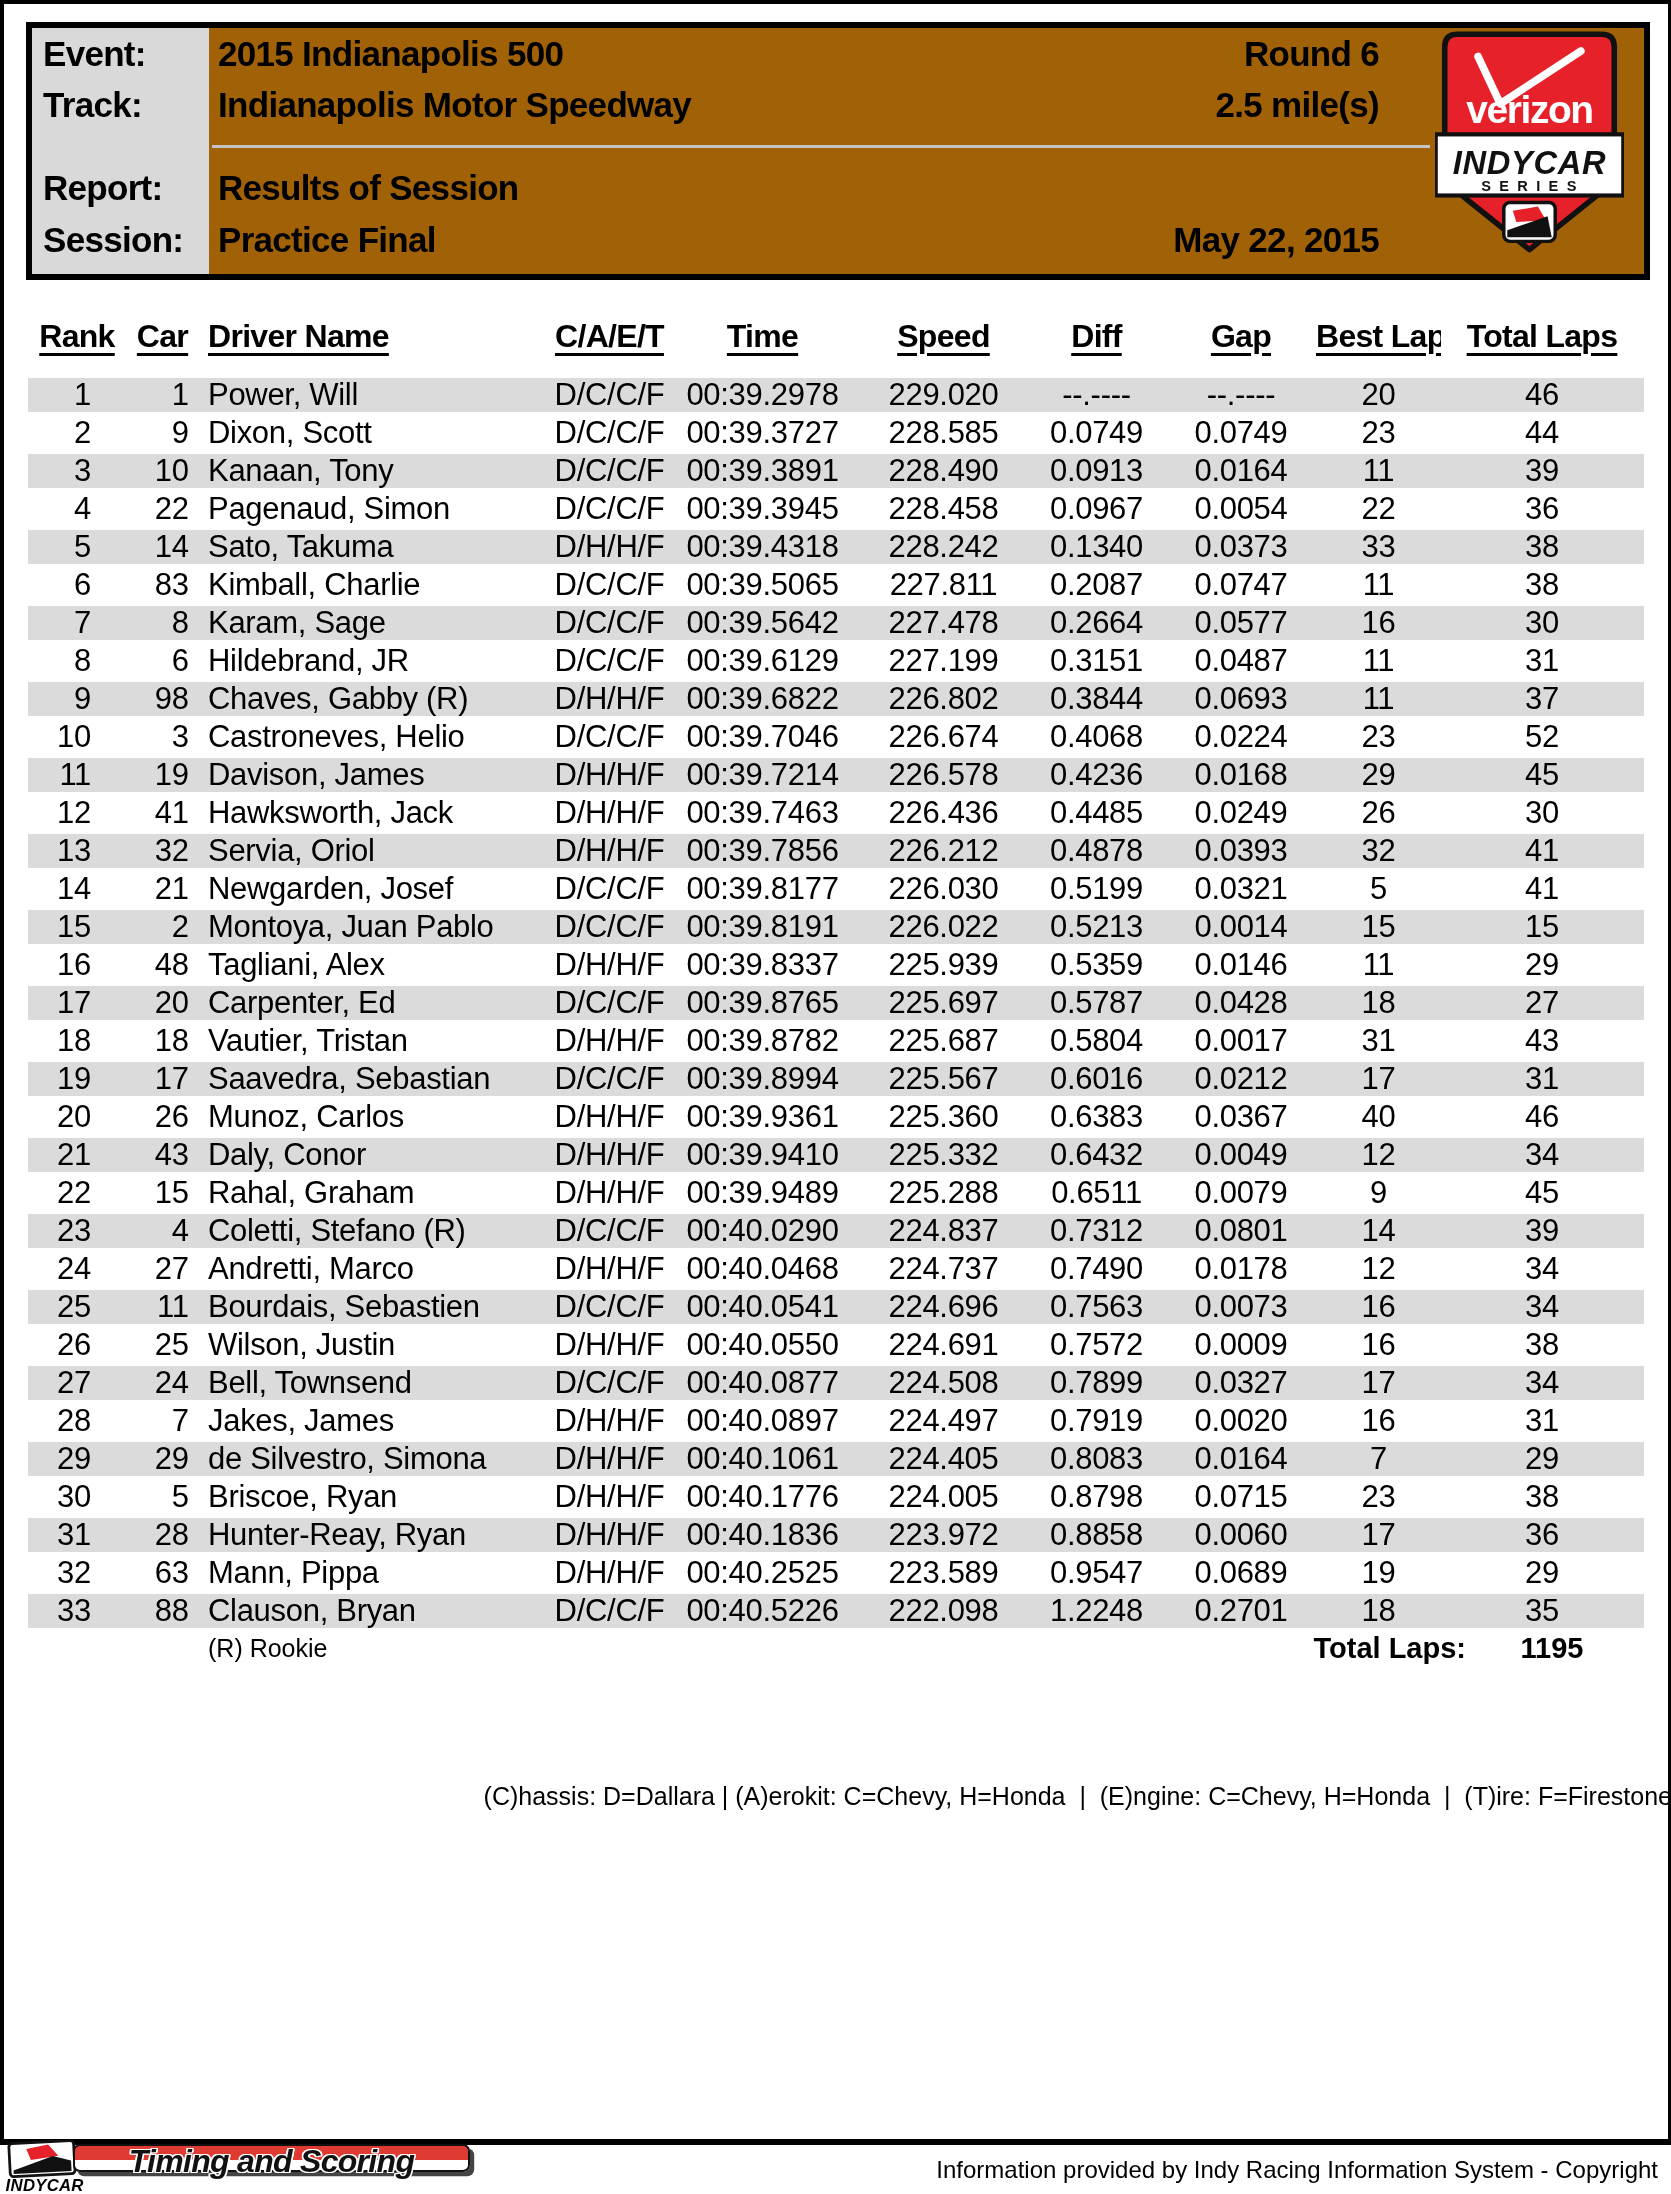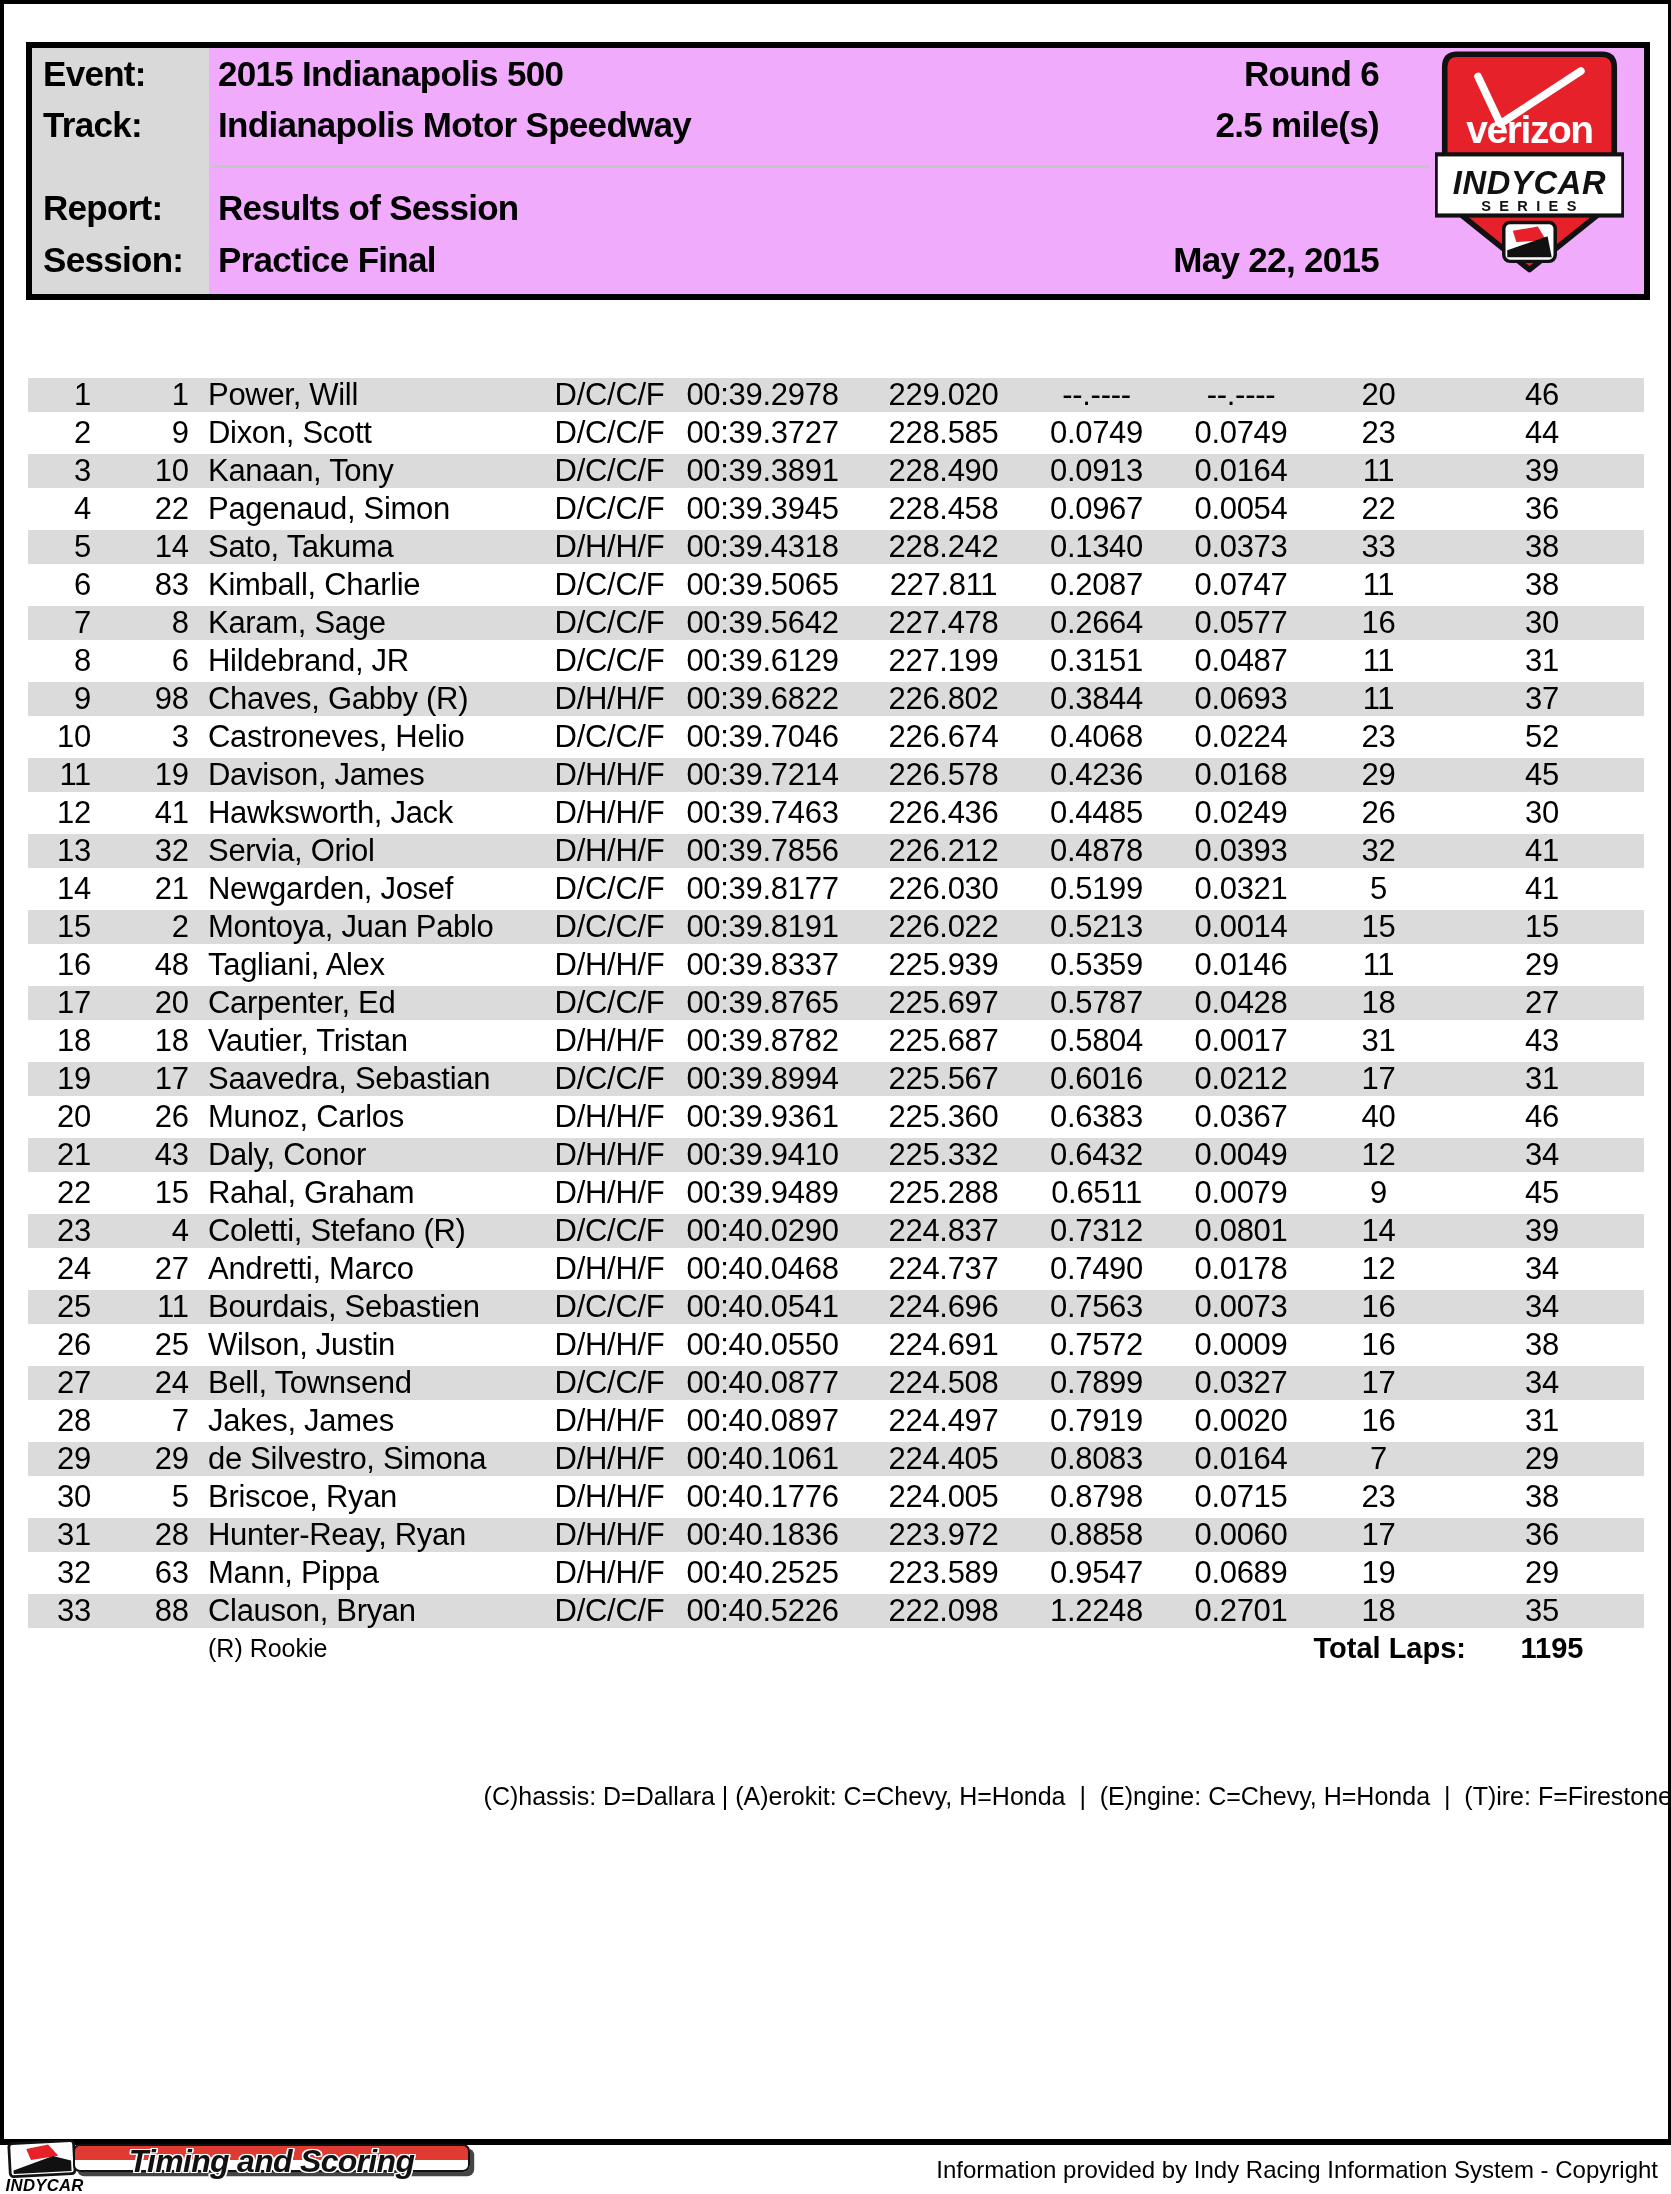--- a/index.html
+++ b/index.html
@@ -10,21 +10,21 @@
   }
   
   .border-top    { position:absolute; left:0; top:0;   width:1672px; height:4.2px; background:#000; }
   .border-left   { position:absolute; left:0; top:0;   width:4.2px;  height:2143px; background:#000; }
   .border-right  { position:absolute; left:1668px; top:0; width:4.2px; height:2143px; background:#000; }
   .footer-divider{ position:absolute; left:0; top:2139px; width:1672px; height:5.6px; background:#000; }
 
   
   .header-box {
     position:absolute; left:26px; top:22px; width:1624px; height:258px;
-    border:6.3px solid #000; box-sizing:border-box; background:#f0abfc;margin-top:20px;
+    border:6.3px solid #000; box-sizing:border-box; background:#a16207;
   }
   .label-col { position:absolute; left:0; top:0; width:177px; height:100%; background:var(--label-gray,#D9D9D9); }
   .hdr-text { position:absolute; height:42px; line-height:42px; font-size:35px; font-weight:bold; letter-spacing:-0.7px; white-space:nowrap; }
   .hdr-label { left:11px; }
   .hdr-value { left:186px; }
   .hdr-right { right:265px; text-align:right; }
   .row-event   { top:4.9px; }
   .row-track   { top:56px; }
   .row-report  { top:139px; }
   .row-session { top:191px; }
@@ -106,20 +106,32 @@
       <text x="136" y="134" text-anchor="middle" fill="#fff" font-size="56" font-weight="bold" letter-spacing="-2">verizon</text>
       <rect x="1" y="150" width="270" height="88" fill="#fff" stroke="#111" stroke-width="6"></rect>
       <text x="136" y="207" text-anchor="middle" fill="#111" font-size="47" font-weight="900" font-style="italic" letter-spacing="1">INDYCAR</text>
       <text x="141" y="232" text-anchor="middle" fill="#111" font-size="21" font-weight="bold" letter-spacing="12">SERIES</text>
       <rect x="99" y="248" width="74" height="56" rx="9" fill="#fff" stroke="#111" stroke-width="5"></rect>
       <path d="M112,260 L148,254 L160,274 L117,276 Z" fill="#E62129"></path>
       <path d="M104,288 L162,268 L168,298 L104,298 Z" fill="#111"></path>
     </svg>
   </div>
 
+  <div class="tbl-header tbl-grid">
+    <span class="cell c1" style="text-align:center; padding:0;">Rank</span>
+    <span class="cell c2" style="text-align:center; padding:0;">Car</span>
+    <span class="cell c3">Driver Name</span>
+    <span class="cell c4">C/A/E/T</span>
+    <span class="cell c5">Time</span>
+    <span class="cell c6">Speed</span>
+    <span class="cell c7">Diff</span>
+    <span class="cell c8">Gap</span>
+    <span class="cell c9">Best Lap</span>
+    <span class="cell c10">Total Laps</span>
+  </div>
 
   <div class="tbl-rows" id="table-rows">
       <div class="t-row tbl-grid striped">
         <span class="cell c1">1</span>
         <span class="cell c2">1</span>
         <span class="cell c3">Power, Will</span>
         <span class="cell c4">D/C/C/F</span>
         <span class="cell c5">00:39.2978</span>
         <span class="cell c6">229.020</span>
         <span class="cell c7">--.----</span>

